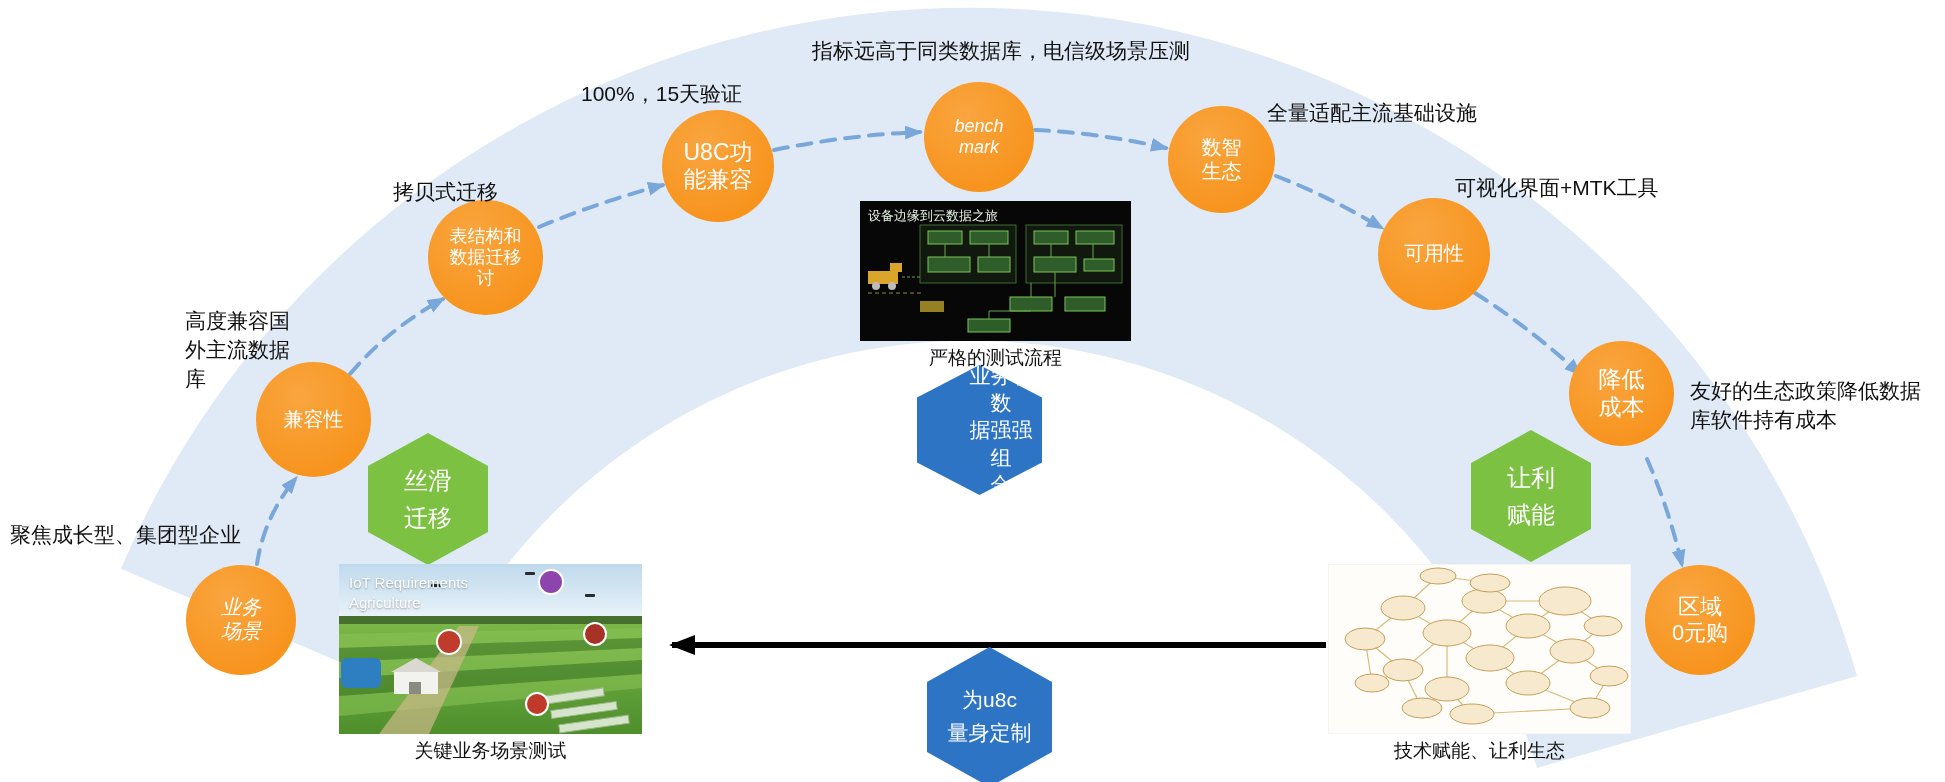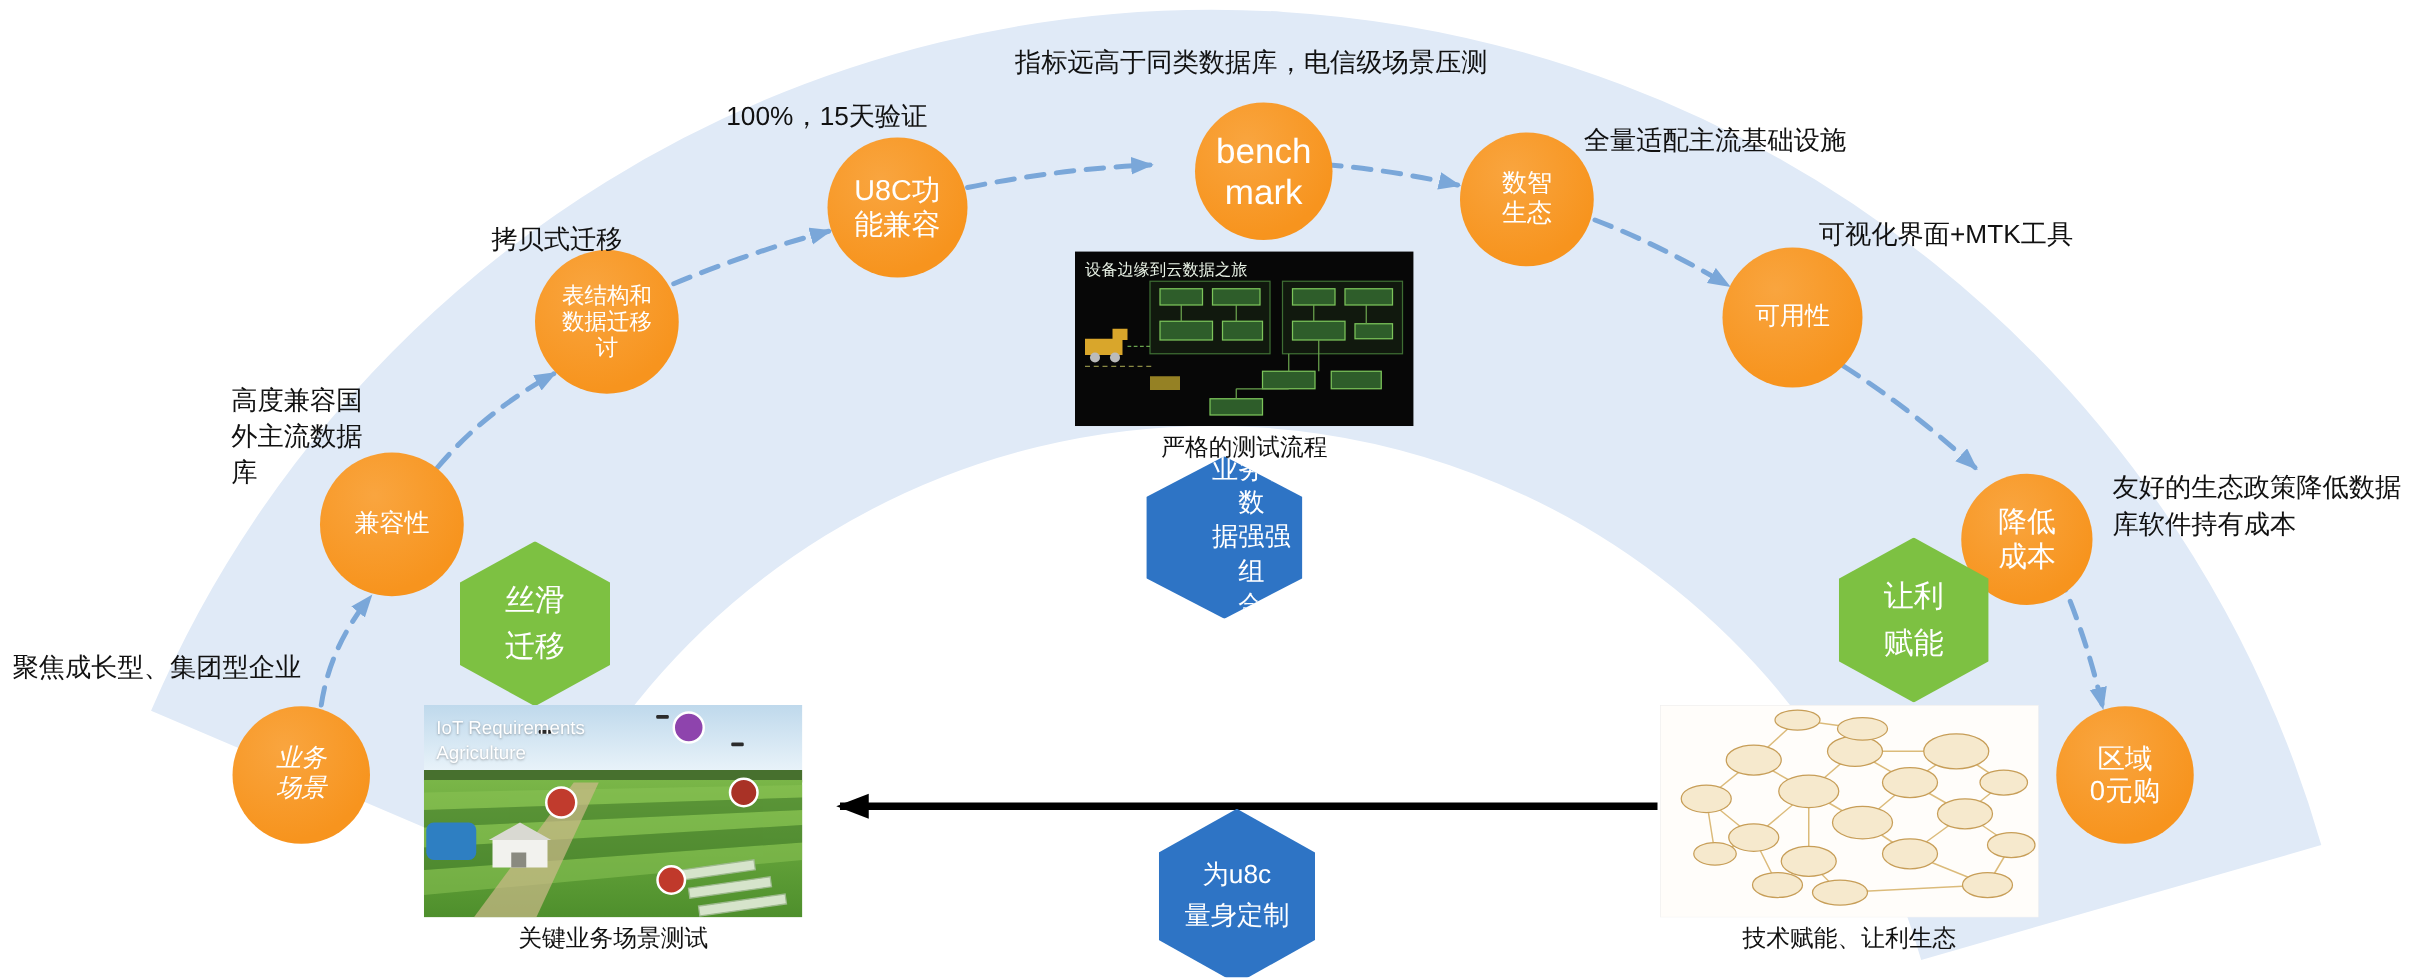--- a/index.html
+++ b/index.html
@@ -62,26 +62,26 @@
   </svg>
 
   <div class="node" style="left:186px; top:565px; width:110px; height:110px;font-style:italic;">业务
 场景</div>
   <div class="node" style="left:256px; top:362px; width:115px; height:115px;">兼容性</div>
   <div class="node" style="left:428px; top:200px; width:115px; height:115px; font-size:18px;">表结构和
 数据迁移
 讨</div>
   <div class="node" style="left:662px; top:110px; width:112px; height:112px; font-size:23px;">U8C功
 能兼容</div>
-  <div class="node" style="left:956px; top:82px; width:110px; height:110px; font-size:28px;">bench
+  <div class="node" style="left:924px; top:82px; width:110px; height:110px; font-size:18px;font-style:italic;">bench
 mark</div>
   <div class="node" style="left:1168px; top:106px; width:107px; height:107px;">数智
 生态</div>
   <div class="node" style="left:1378px; top:198px; width:112px; height:112px;">可用性</div>
-  <div class="node" style="left:1569px; top:379px; width:105px; height:105px; font-size:23px;">降低
+  <div class="node" style="left:1569px; top:341px; width:105px; height:105px; font-size:23px;">降低
 成本</div>
   <div class="node" style="left:1645px; top:565px; width:110px; height:110px; font-size:22px;">区域
 0元购</div>
 
   <div class="ann" style="left:10px;   top:521px;">聚焦成长型、集团型企业</div>
   <div class="ann" style="left:185px;  top:307px;">高度兼容国
 外主流数据
 库</div>
   <div class="ann" style="left:393px;  top:178px;">拷贝式迁移</div>
   <div class="ann" style="left:581px;  top:80px;">100%，15天验证</div>

